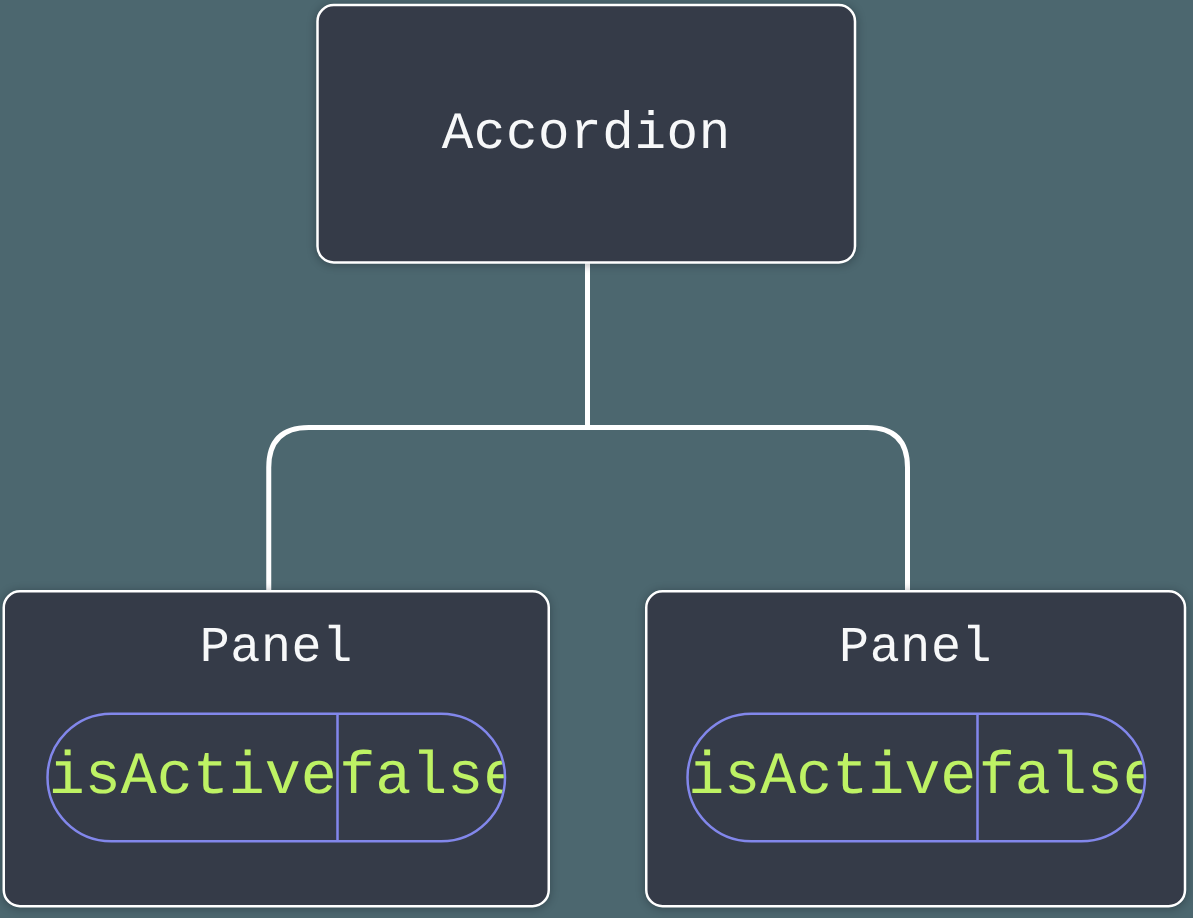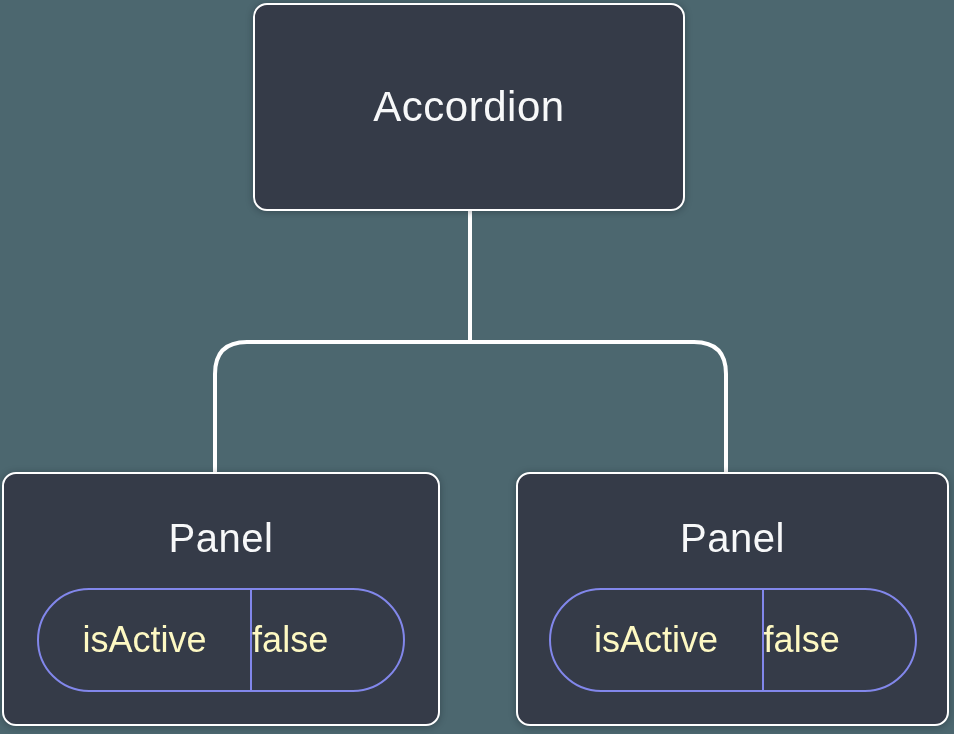--- a/index.html
+++ b/index.html
@@ -10,20 +10,21 @@
     width: 954px;
     height: 734px;
     background: #4c676f;
     font-family: "Liberation Sans", sans-serif;
     overflow: hidden;
   }
   .canvas {
     position: relative;
     width: 868px;
     height: 734px;
+    font-family: Liberation Mono, monospace;
   }
   .connector-svg {
     position: absolute;
     left: 0;
     top: 0;
     width: 954px;
     height: 734px;
   }
   .node {
     position: absolute;
@@ -47,21 +48,21 @@
     font-size: 42px;
     font-weight: 500;
     letter-spacing: 0.5px;
   }
   .panel-node {
     top: 472px;
     height: 254px;
     display: flex;
     flex-direction: column;
     align-items: center;
-    padding-top: 40px;
+    padding-top: 22px;
   }
   .panel-left  { left: 2px;   width: 438px; }
   .panel-right { left: 516px; width: 433px; }
   .panel-title {
     color: #f7f8f9;
     font-size: 40px;
     font-weight: 500;
     letter-spacing: 0.5px;
     height: 48px;
     line-height: 48px;
@@ -82,22 +83,22 @@
     display: flex;
     align-items: center;
     justify-content: center;
   }
   .state-value {
     flex: 1 1 auto;
     display: flex;
     align-items: center;
   }
   .state-text {
-    color: #fef9c3;
-    font-size: 36px;
+    color: #bef264;
+    font-size: 48px;
     font-weight: 400;
   }
 </style>
 </head>
 <body>
 
 <div class="canvas">
 
   <svg class="connector-svg" viewBox="0 0 954 734" xmlns="http://www.w3.org/2000/svg">
     <g stroke="#ffffff" stroke-width="4" fill="none">

